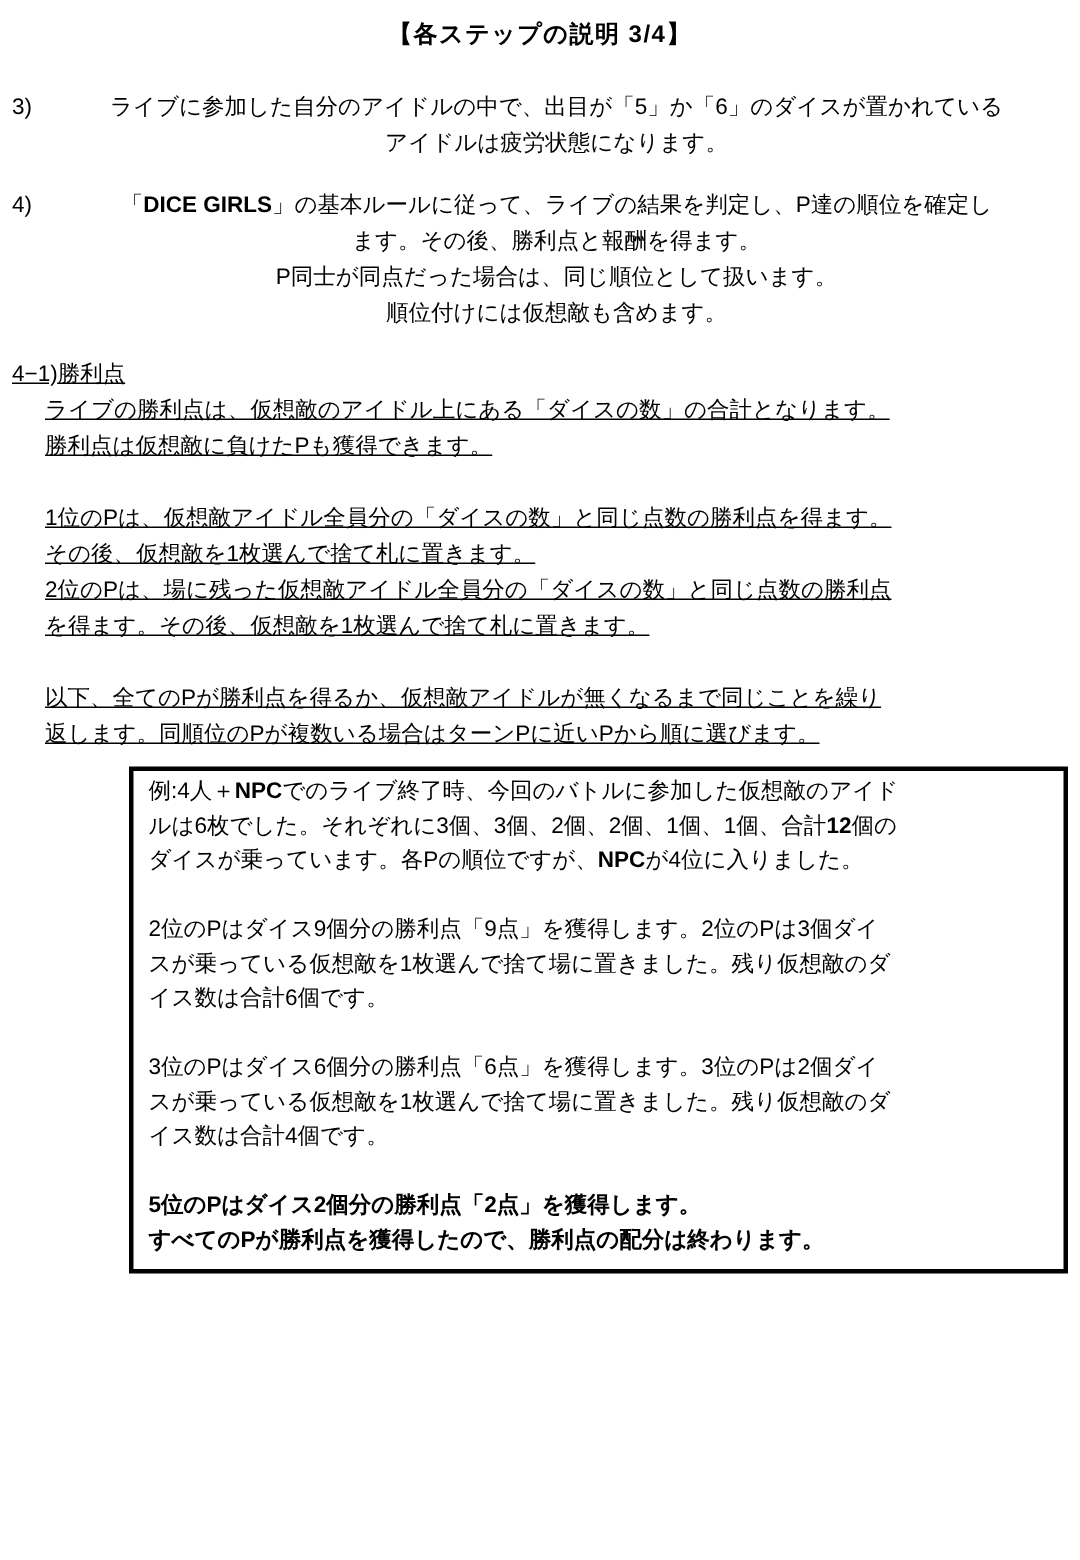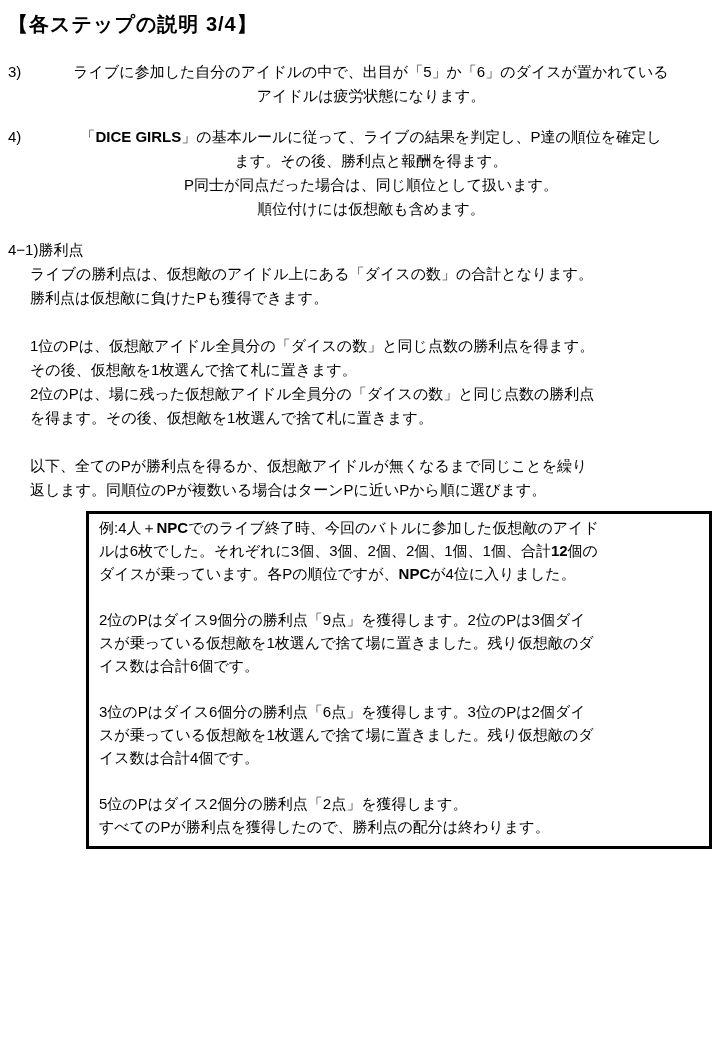--- a/index.html
+++ b/index.html
@@ -14,23 +14,24 @@
     font-family: "Liberation Sans", "DejaVu Sans", sans-serif;
     color: #000000;
   }
   .doc {
     padding: 8px 8px 0 8px;
     font-size: 15px;
     line-height: 24px;
   }
   .title {
     margin: 0 0 20px 0;
-    font-size: 20px;
+    font-size: 16px;
     line-height: 32px;
     font-weight: bold;
+    text-align: center;
     letter-spacing: 1px;
   }
   .item {
     display: flex;
     margin: 0 0 17px 0;
   }
   .marker {
     flex: 0 0 22px;
     white-space: pre;
   }
@@ -38,20 +39,21 @@
     flex: 0 0 auto;
     white-space: pre;
   }
   .itext {
     flex: 1;
     white-space: pre-wrap;
     text-align: center;
   }
   .subsection {
     margin: 0 0 0 0;
+    text-decoration: underline;
   }
   .subheading {
     display: flex;
   }
   .subbody {
     margin-left: 22px;
     white-space: pre-wrap;
   }
   .example-box {
     box-sizing: border-box;
@@ -60,20 +62,21 @@
     border: 3px solid #000000;
     padding: 2px 23px 2px 10px;
     line-height: 23px;
   }
   .example-box p {
     margin: 0 0 23px 0;
     white-space: pre-wrap;
   }
   .example-box p:last-child {
     margin-bottom: 6px;
+    font-weight: bold;
   }
   .seg-bold {
     font-weight: bold;
     margin-top: 13px;
   }
 </style>
 </head>
 <body>
 
 <div class="doc">

